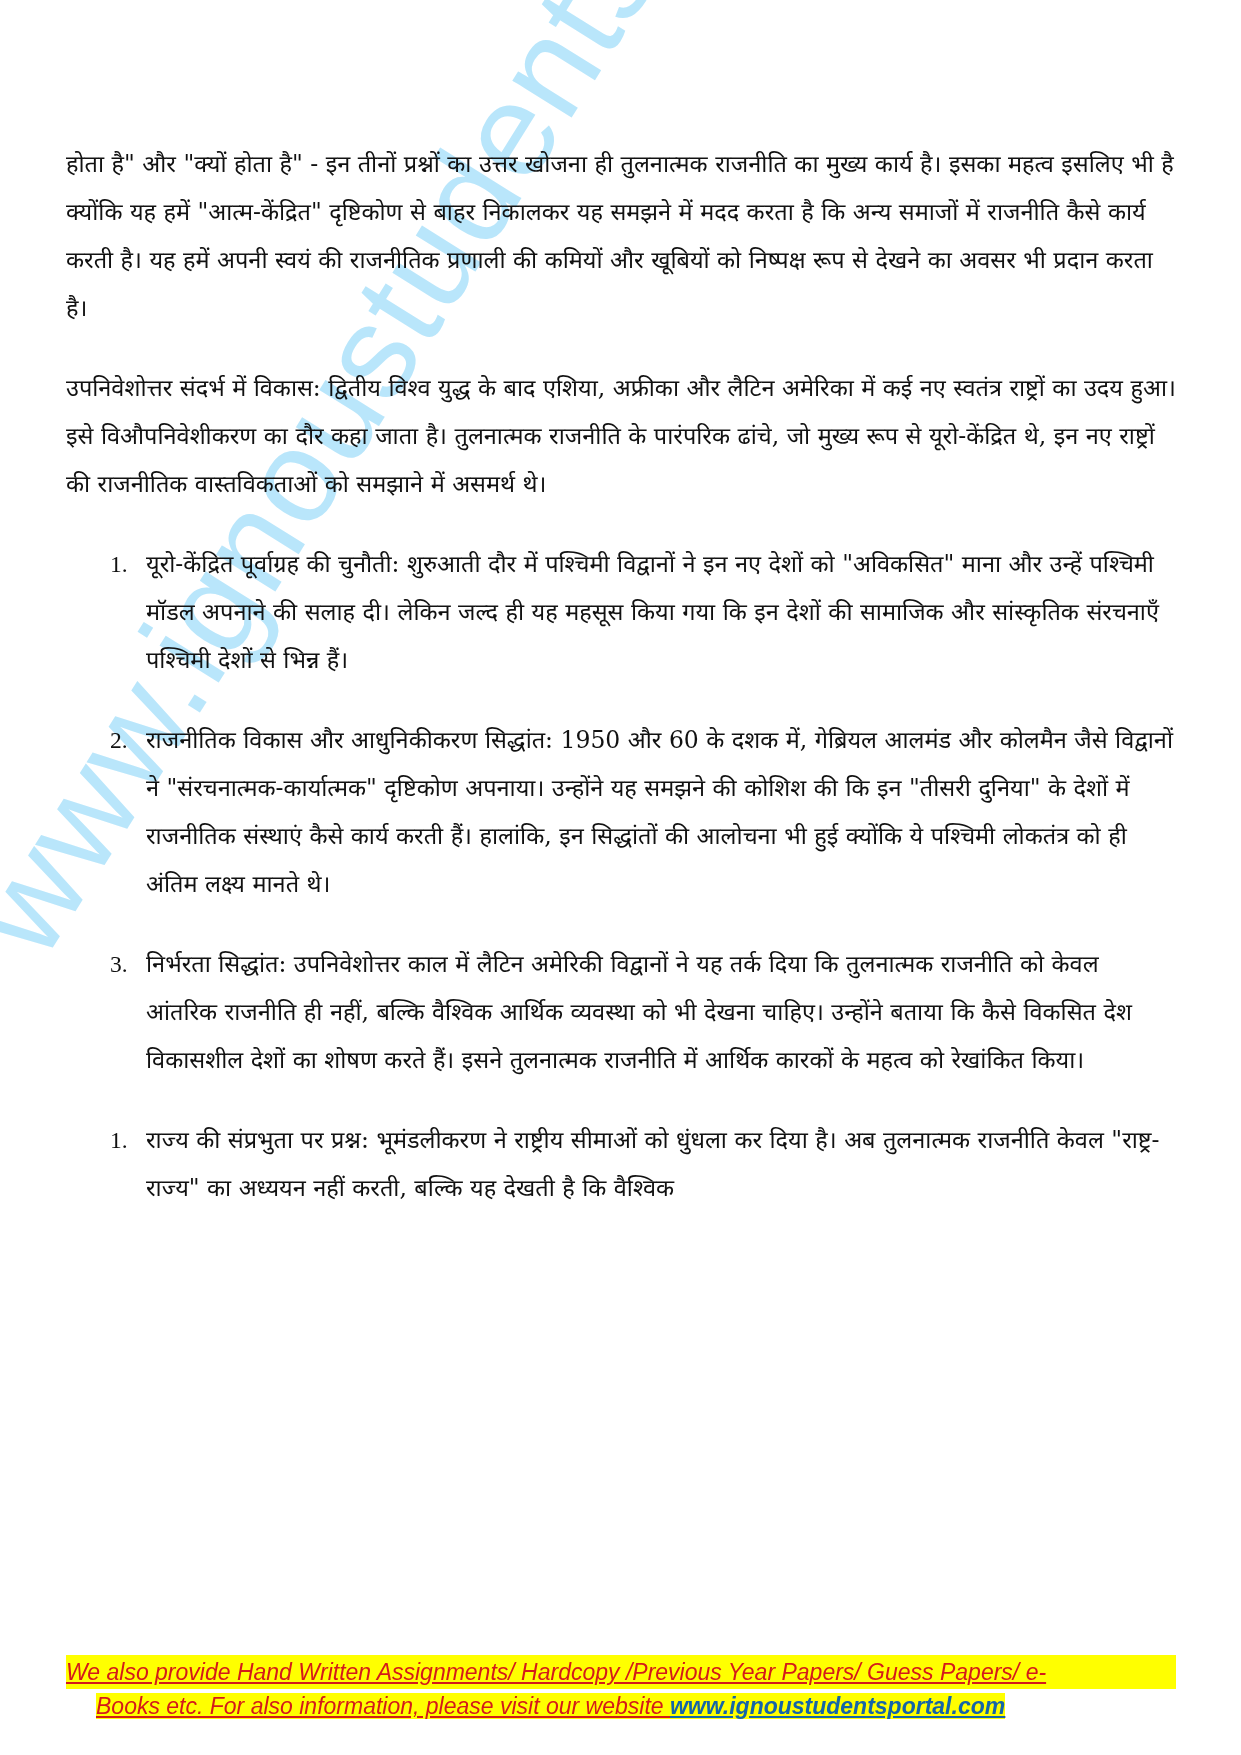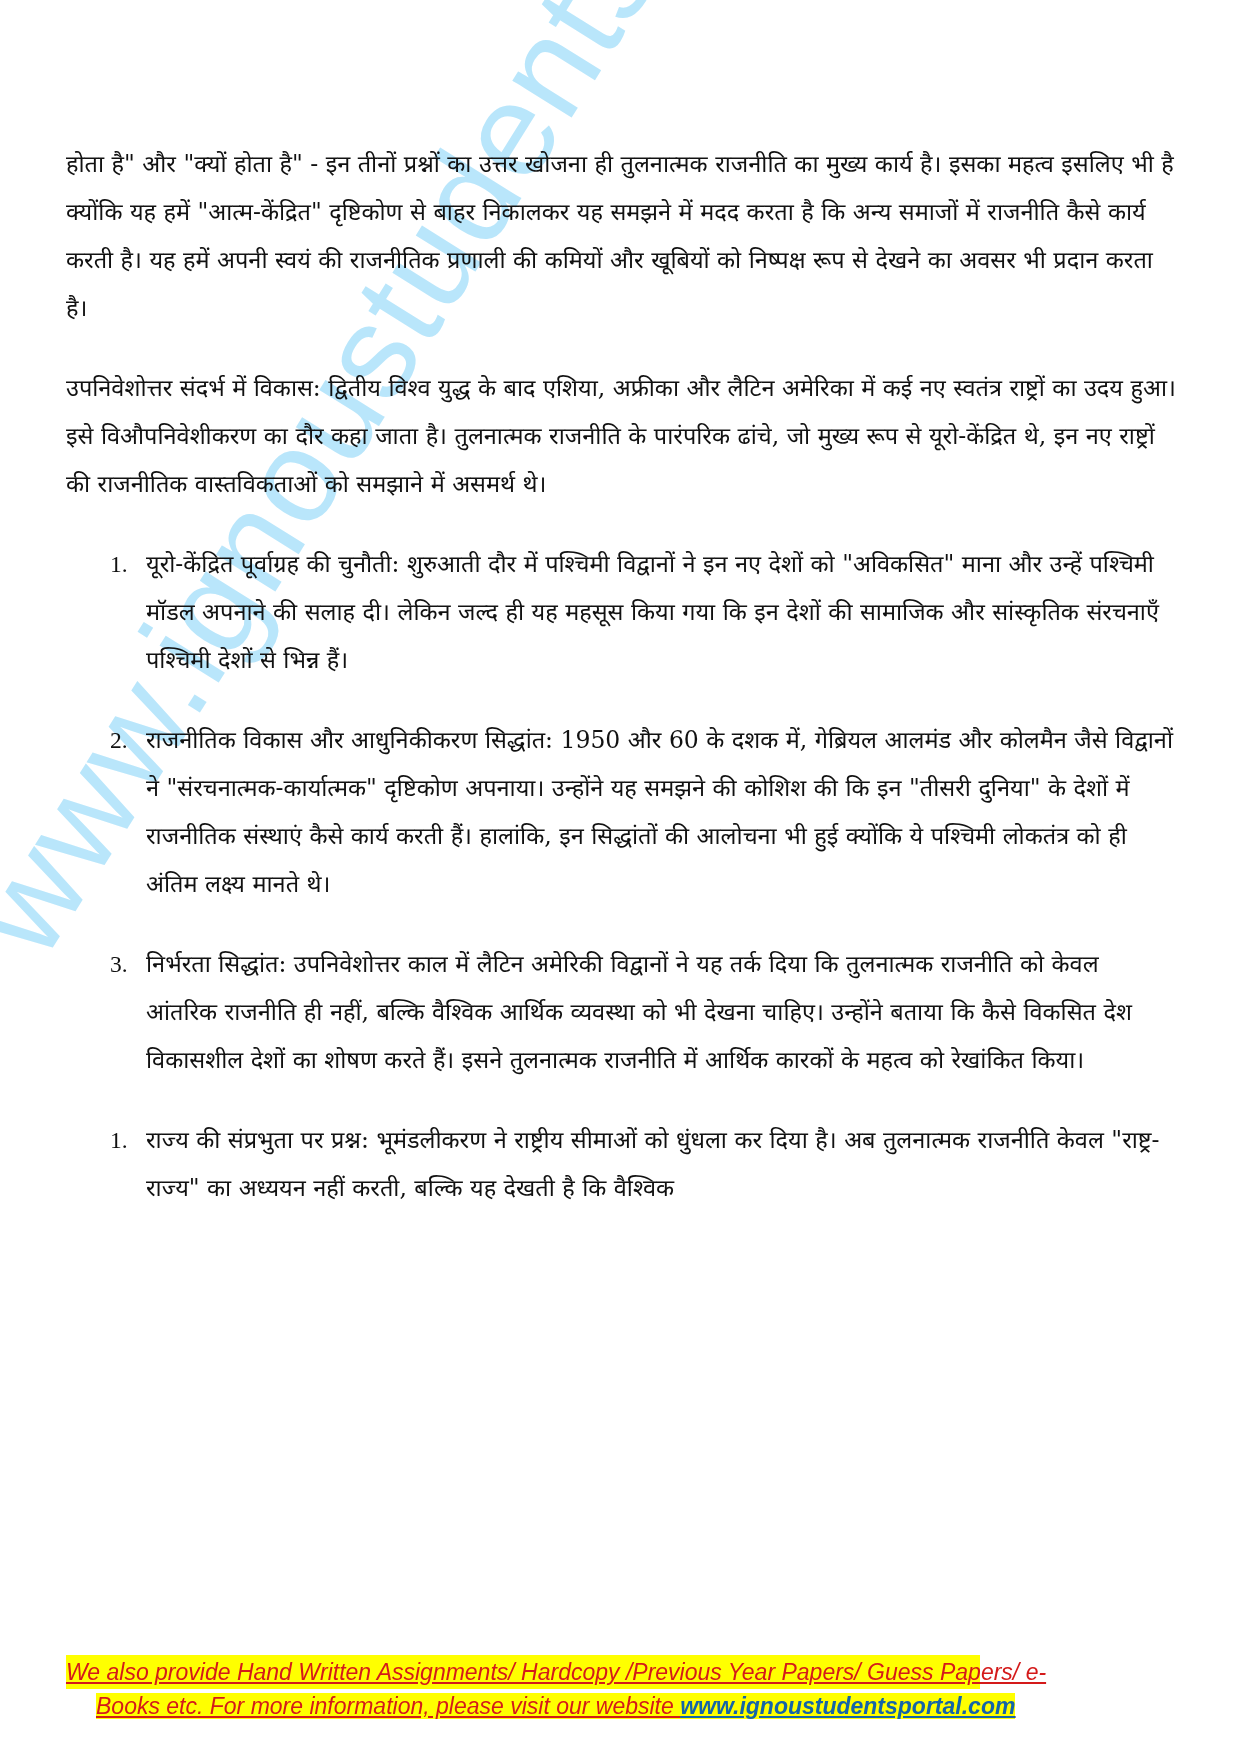--- a/index.html
+++ b/index.html
@@ -50,21 +50,21 @@
     font-style: italic;
     font-size: 23px;
     line-height: 34px;
   }
   .footer .line1, .footer .line2 {
     background: #ffff00;
     color: #d41a1a;
     text-decoration: underline;
     text-decoration-color: #d41a1a;
   }
-  .footer .line1 { display: block; width: 914px; white-space: nowrap; }
+  .footer .line1 { display: block; width: 1110px; white-space: nowrap; }
   .footer .line2wrap { display: block; padding-left: 30px; white-space: nowrap; }
   .footer .site {
     color: #1565a8; font-weight: 700; text-decoration: underline;
     text-decoration-color: #1565a8;
   }
 </style>
 </head>
 <body>
 
 <div class="watermark">www.ignoustudentsportal.com</div>
@@ -96,14 +96,14 @@
   <ol class="list">
     <li>
       <span class="marker">1.</span>
       <span class="bold">राज्य की संप्रभुता पर प्रश्न:</span><span> भूमंडलीकरण ने राष्ट्रीय सीमाओं को धुंधला कर दिया है। अब तुलनात्मक राजनीति केवल "राष्ट्र-राज्य" का अध्ययन नहीं करती, बल्कि यह देखती है कि वैश्विक</span>
     </li>
   </ol>
 </div>
 
 <div class="footer">
   <span class="line1">We also provide Hand Written Assignments/ Hardcopy /Previous Year Papers/ Guess Papers/ e-</span>
-  <span class="line2wrap"><span class="line2"><span>Books etc. For more information, please visit our website </span><span class="site">www.ignoustudentsportal.com</span></span></span>
+  <span class="line2wrap"><span class="line2"><span>Books etc. For also information, please visit our website </span><span class="site">www.ignoustudentsportal.com</span></span></span>
 </div>
 
 </body></html>

